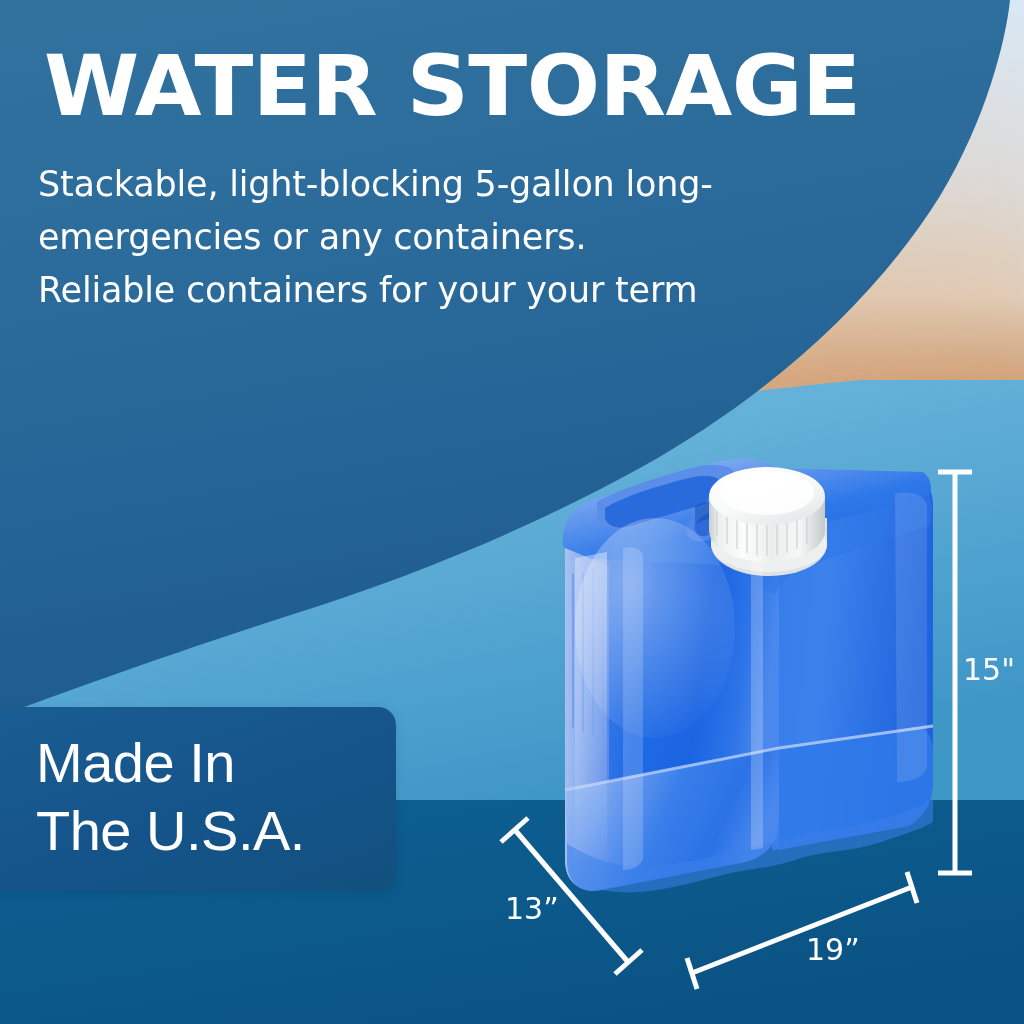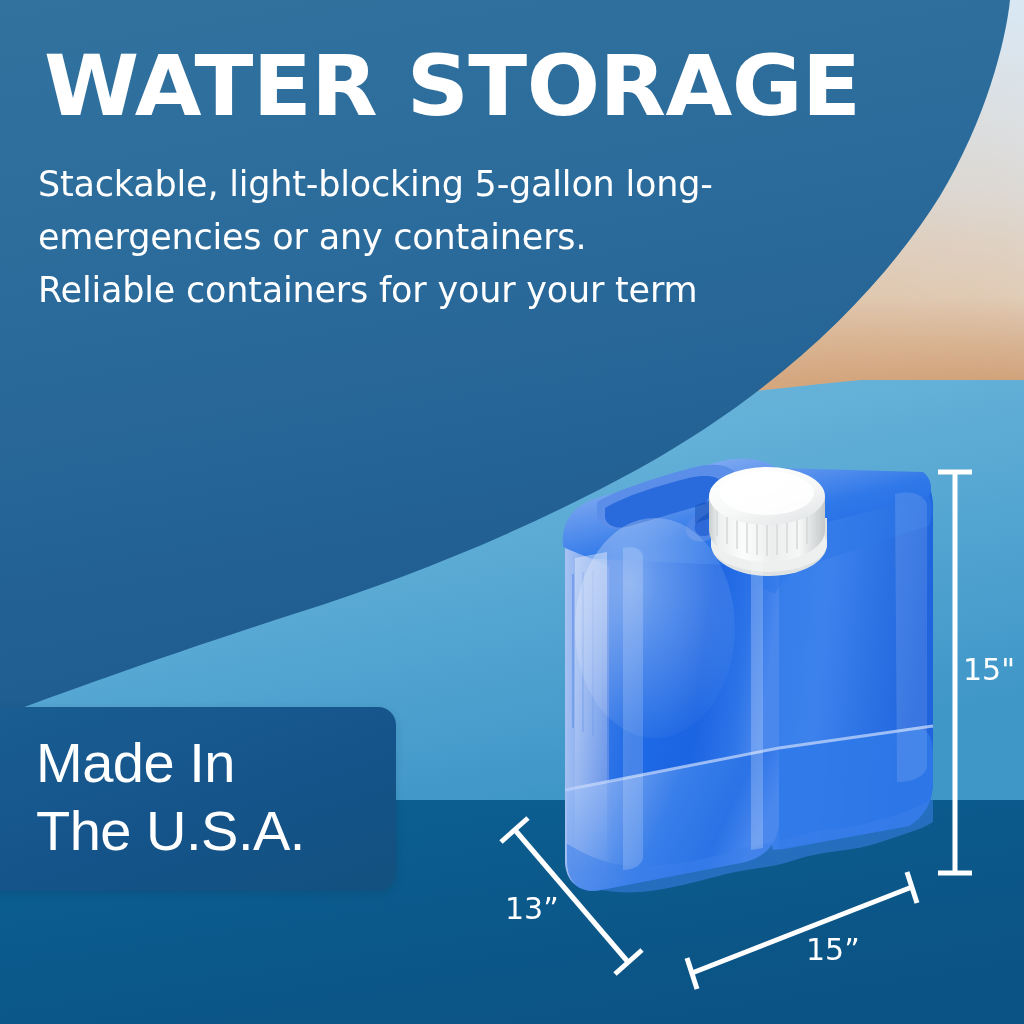--- a/index.html
+++ b/index.html
@@ -346,21 +346,21 @@
       <line x1="615" y1="974" x2="642" y2="950"></line>
 
       <line x1="692" y1="973" x2="912" y2="887"></line>
       <line x1="687" y1="958" x2="697" y2="989"></line>
       <line x1="907" y1="872" x2="917" y2="903"></line>
     </g>
   </svg>
 
   <div class="dim-label lbl-15">15"</div>
   <div class="dim-label lbl-11">13”</div>
-  <div class="dim-label lbl-10">15”</div>
+  <div class="dim-label lbl-10">19”</div>
 
   <div class="title">WATER STORAGE</div>
 
   <div class="body-copy">
     <p>Stackable, light-blocking 5-gallon long-</p>
     <p>emergencies or any containers.</p>
     <p>Reliable containers for your your term</p>
   </div>
 
   <div class="badge">

